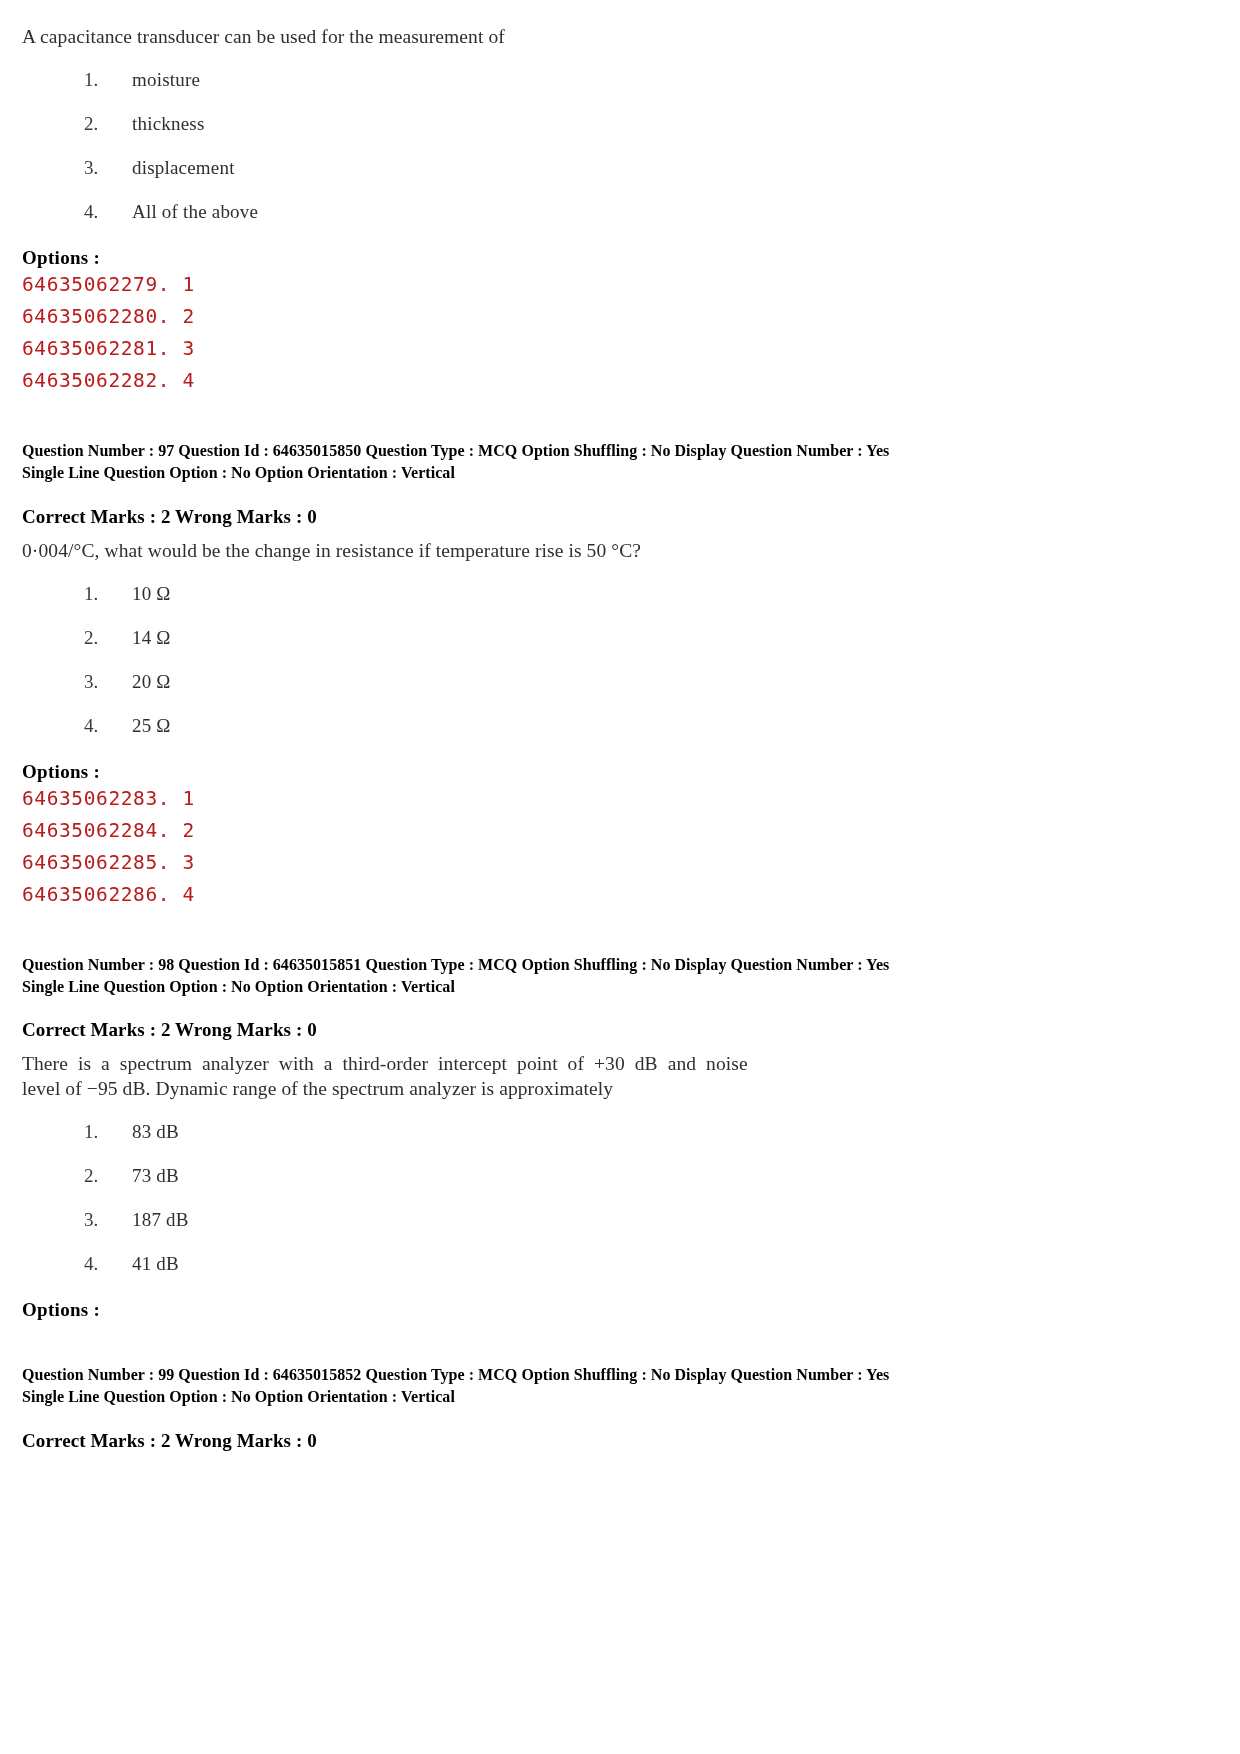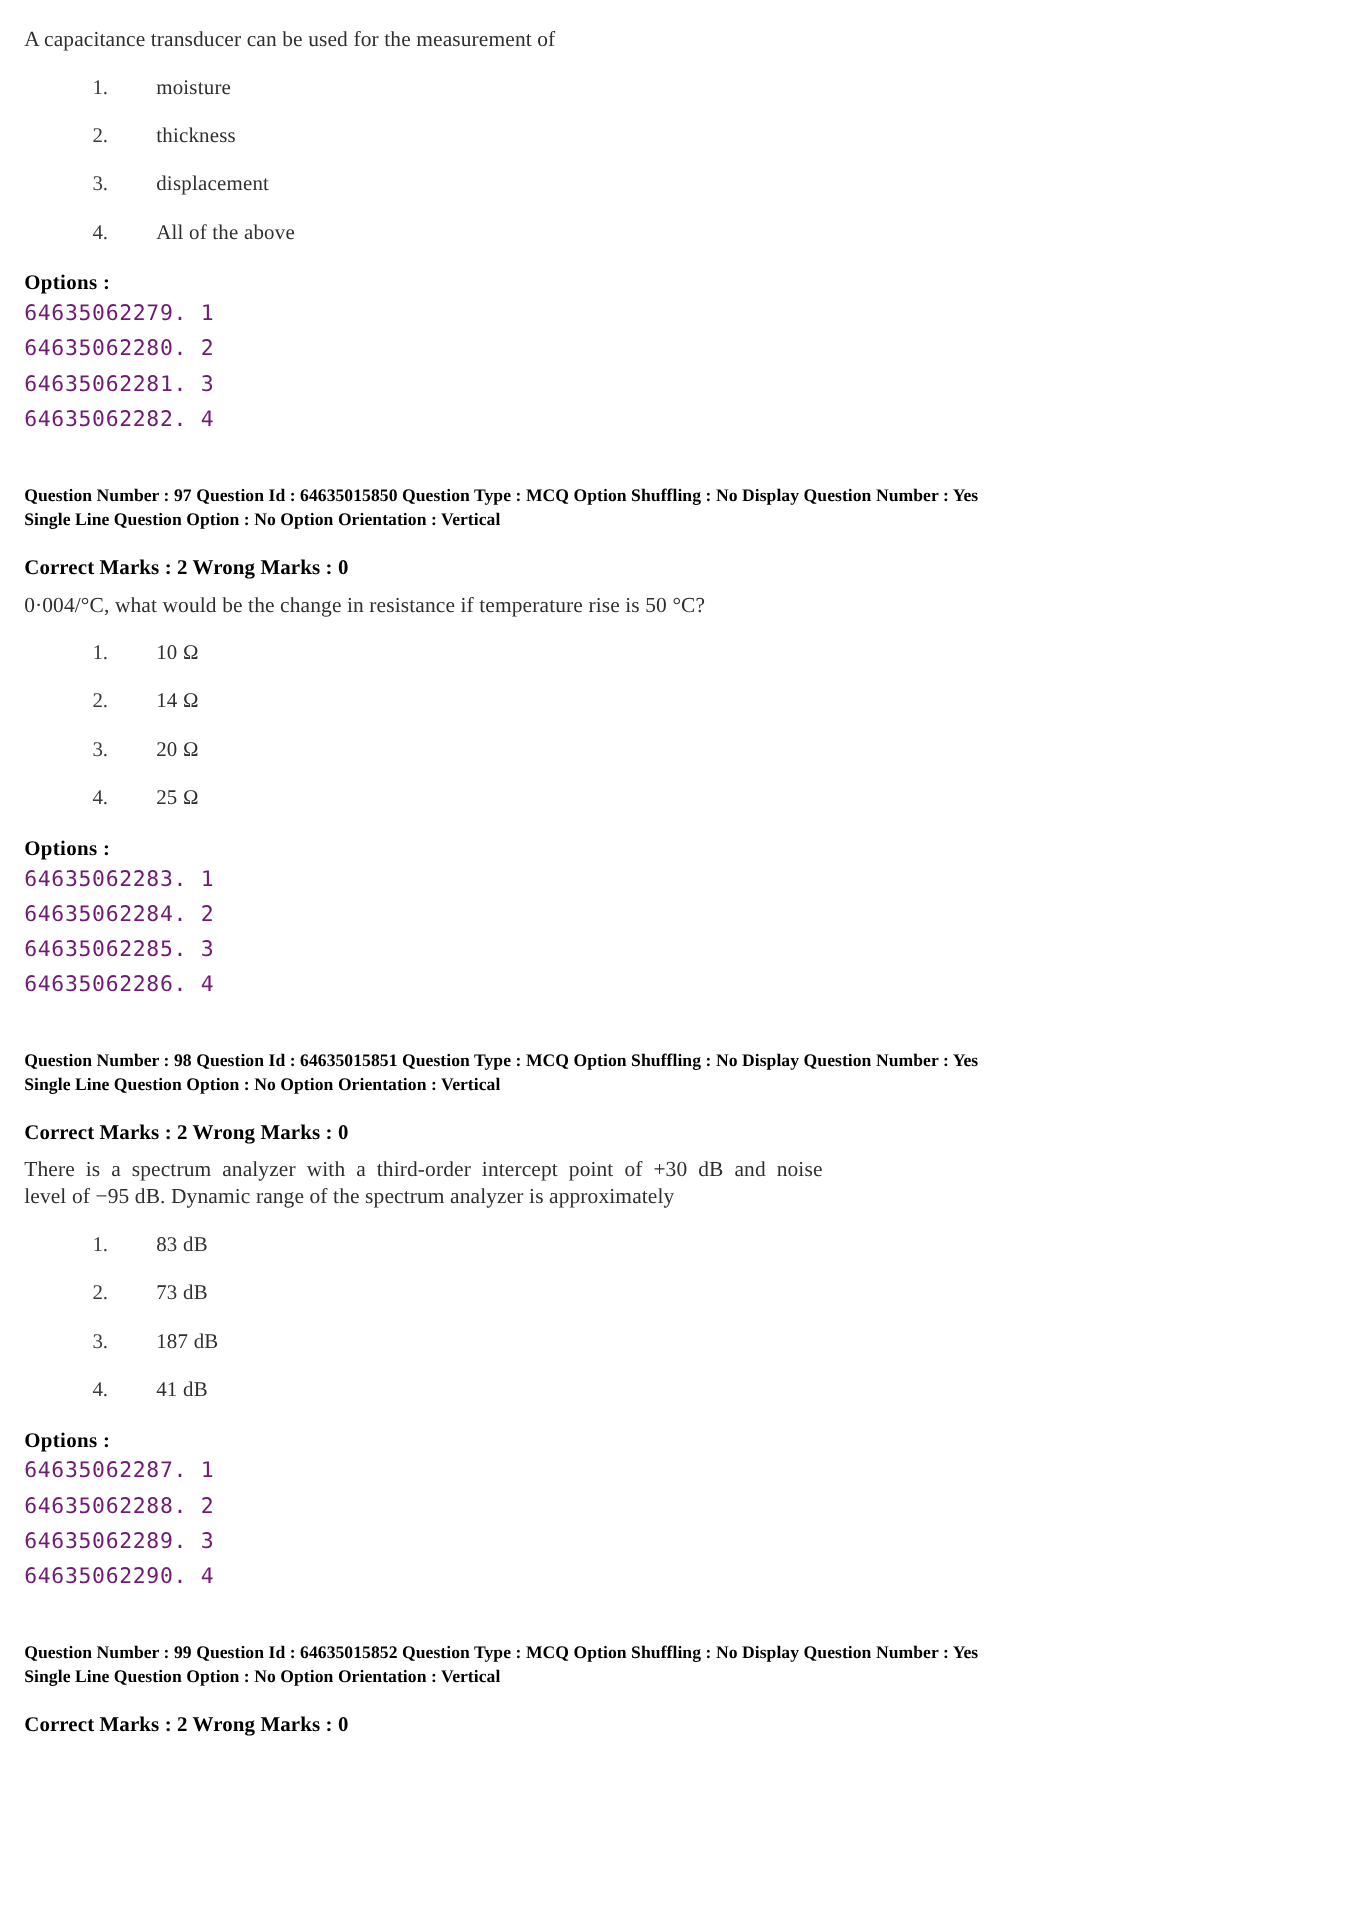--- a/index.html
+++ b/index.html
@@ -59,21 +59,21 @@
   .choice:first-child {
     margin-top: 20px;
   }
   .choice .num {
     width: 44px;
     margin-left: 62px;
     text-align: left;
     color: #3a3a3a;
   }
   .choice .body {
-    margin-left: 14px;
+    margin-left: 4px;
     letter-spacing: 0.2px;
   }
 
   
   .options-label {
     font-family: "Liberation Serif", "DejaVu Serif", serif;
     font-weight: bold;
     font-size: 19px;
     color: #000000;
     margin-top: 24px;
@@ -83,21 +83,21 @@
   
   .option-ids {
     margin: 0;
     padding: 0;
     list-style: none;
   }
   .option-id {
     font-family: "DejaVu Sans Mono", "Liberation Mono", monospace;
     font-size: 19.5px;
     line-height: 32px;
-    color: #701a75;
+    color: #b91c1c;
     letter-spacing: 0.6px;
     white-space: pre;
   }
 
   
   .meta {
     font-family: "Liberation Serif", "DejaVu Serif", serif;
     font-weight: bold;
     font-size: 16px;
     line-height: 19.5px;
@@ -226,26 +226,20 @@
           <span class="body">187 dB</span>
         </li>
         <li class="choice">
           <span class="num">4.</span>
           <span class="body">41 dB</span>
         </li>
       </ul>
 
       <div class="options-label">Options :</div>
 
-      <ul class="option-ids">
-        <li class="option-id">64635062287. 1</li>
-        <li class="option-id">64635062288. 2</li>
-        <li class="option-id">64635062289. 3</li>
-        <li class="option-id">64635062290. 4</li>
-      </ul>
     </div>
 
     <div class="block gap-before-meta">
       <div class="meta">
         <span class="line1">Question Number : 99  Question Id : 64635015852  Question Type : MCQ  Option Shuffling : No  Display Question Number : Yes</span>
         <span class="line2">Single Line Question Option : No  Option Orientation : Vertical</span>
       </div>
       <div class="meta-marks">Correct Marks : 2  Wrong Marks : 0</div>
     </div>
 

